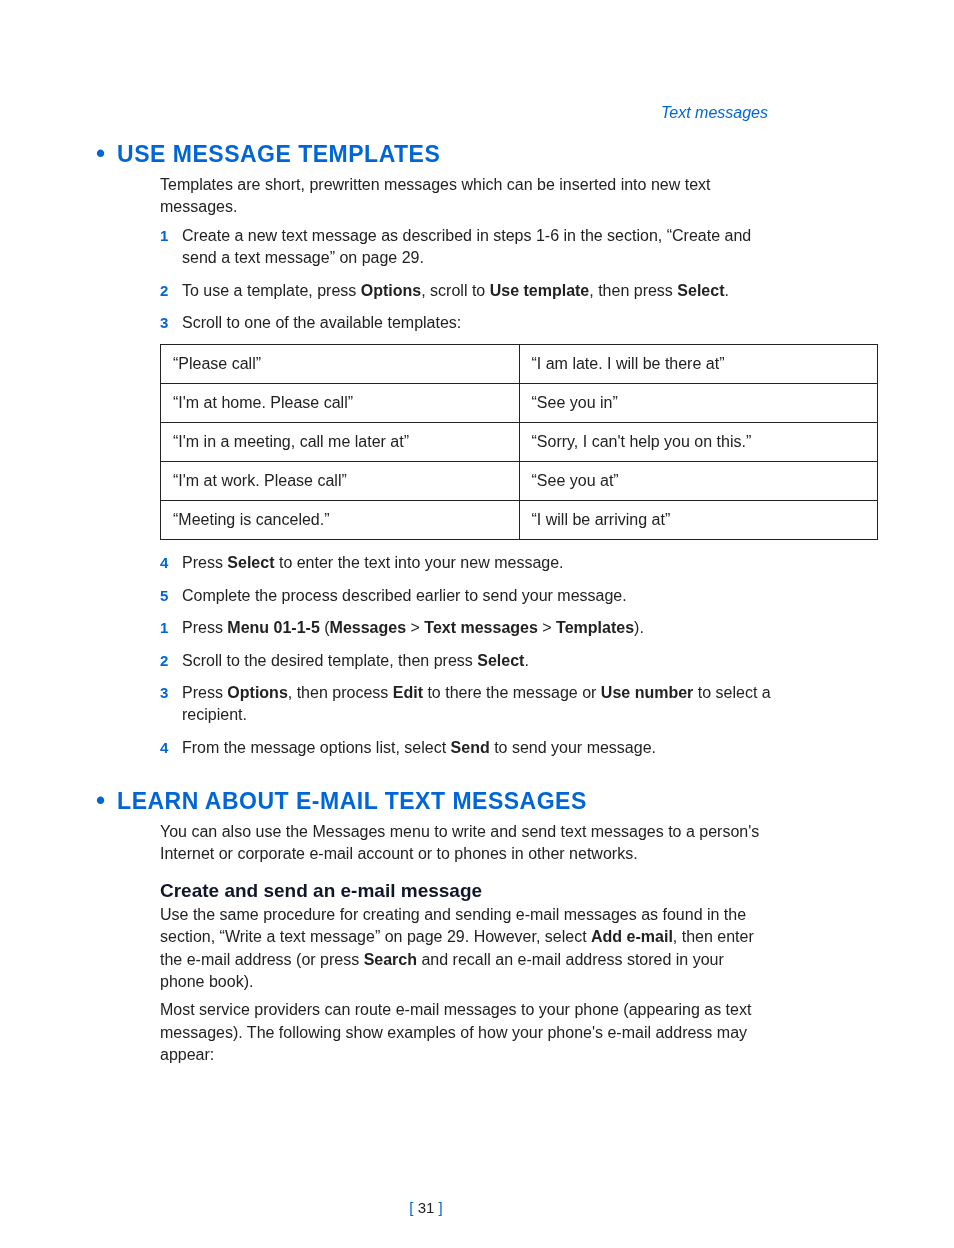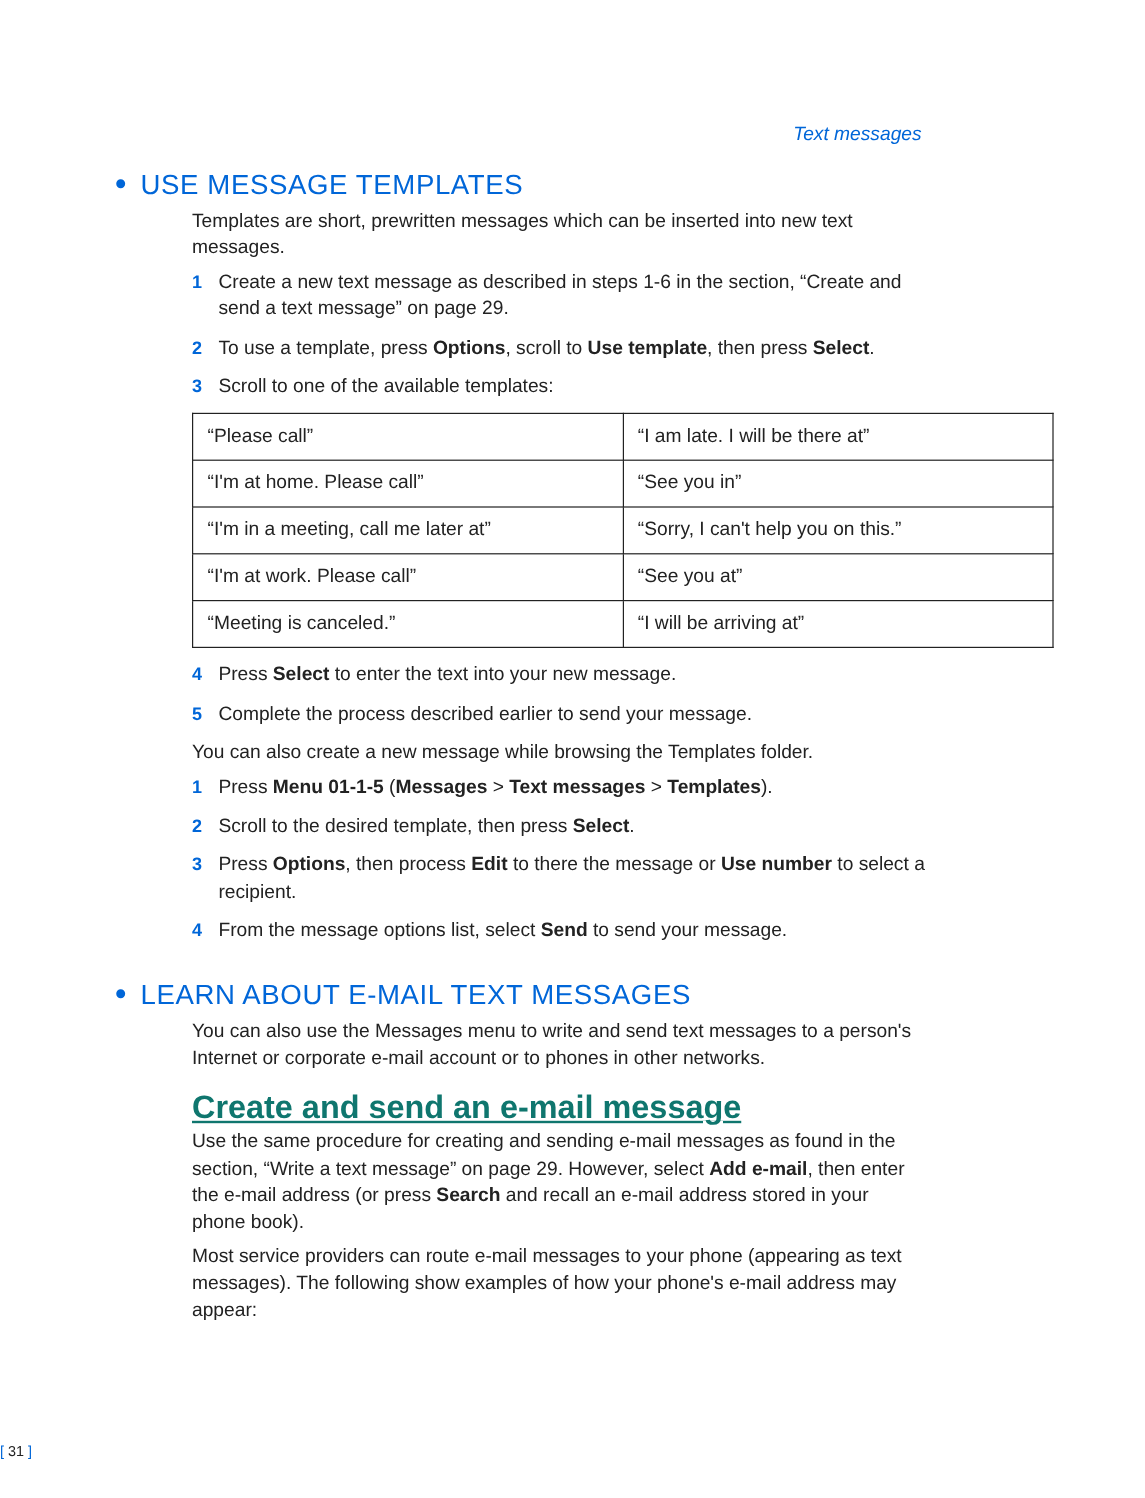--- a/index.html
+++ b/index.html
@@ -36,30 +36,29 @@
   }
   .bullet {
     color: #0066d8;
     font-size: 26px;
     line-height: 1;
     margin-right: 12px;
     font-weight: bold;
   }
   .h1 {
     color: #0066d8;
-    font-weight: normal;
+    font-weight: bold;
     font-size: 23px;
     letter-spacing: 0.5px;
   }
   .h2 {
-    color: #0f766e;
-    font-weight: bold;
-    font-size: 27px;
+    color: #0f172a;
+    font-weight: bold;
+    font-size: 19px;
     margin: 14px 0 2px 40px;
-    text-decoration: underline;
   }
   .para {
     font-size: 16px;
     line-height: 1.4;
     margin: 2px 0 6px 40px;
   }
   ol.steps {
     list-style: none;
     padding: 0;
     margin: 6px 0 6px 40px;
@@ -90,22 +89,22 @@
     border: 1px solid #222;
     padding: 10px 12px;
     vertical-align: middle;
     width: 50%;
   }
   .page-number {
     position: absolute;
     bottom: 60px;
     left: 0;
     width: 100%;
-    text-align: left;
-    font-size: 12px;
+    text-align: center;
+    font-size: 15px;
   }
   .page-number .bracket { color: #0066d8; }
   b { font-weight: bold; }
 </style>
 </head>
 <body>
 
 <div class="page">
 
   <div class="header-link">Text messages</div>
@@ -161,21 +160,20 @@
       <li>
         <span class="num">4</span>
         <span><span>Press </span><b>Select</b><span> to enter the text into your new message.</span></span>
       </li>
       <li>
         <span class="num">5</span>
         <span>Complete the process described earlier to send your message.</span>
       </li>
     </ol>
 
-    <div class="para">You can also create a new message while browsing the Templates folder.</div>
 
     <ol class="steps">
       <li>
         <span class="num">1</span>
         <span><span>Press </span><b>Menu 01-1-5</b><span> (</span><b>Messages</b><span> &gt; </span><b>Text messages</b><span> &gt; </span><b>Templates</b><span>).</span></span>
       </li>
       <li>
         <span class="num">2</span>
         <span><span>Scroll to the desired template, then press </span><b>Select</b><span>.</span></span>
       </li>

